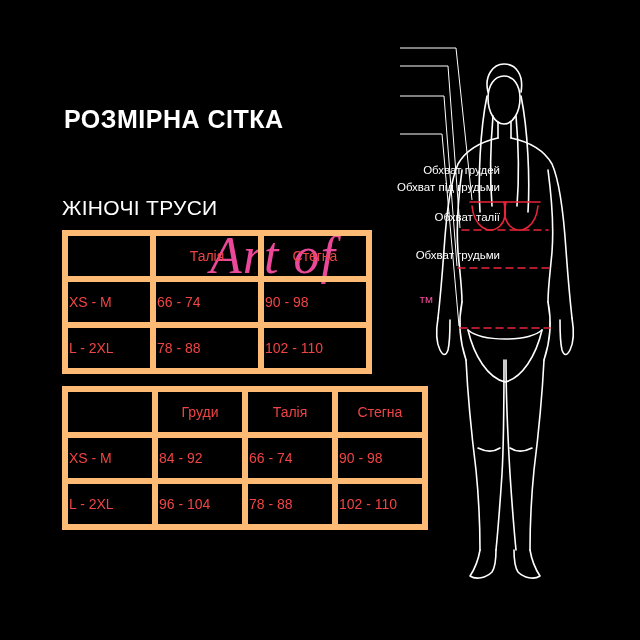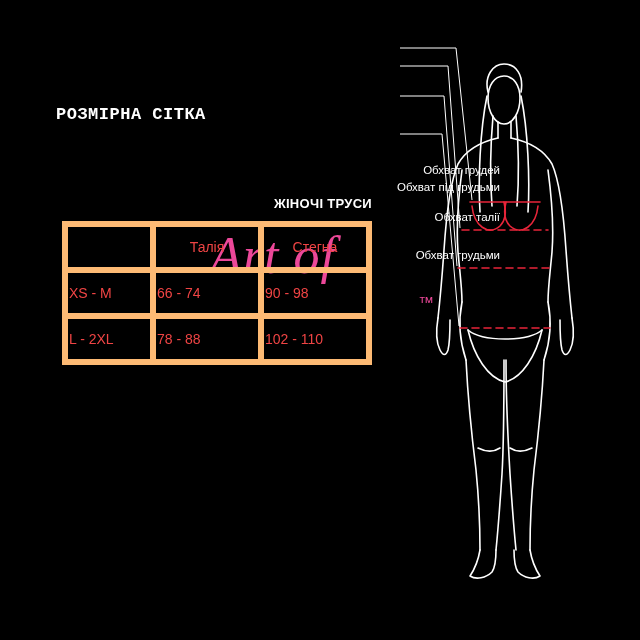--- a/index.html
+++ b/index.html
@@ -52,38 +52,37 @@
     position: absolute;
     left: 238px;
     top: 68px;
     font-size: 16px;
     font-family: "Liberation Sans", sans-serif;
     font-style: normal;
   }
   
   .main-title {
     position: absolute;
-    left: 56px;
+    left: 64px;
     top: 105px;
-    font-size: 17px;
+    font-size: 25px;
     font-weight: bold;
     letter-spacing: 0.5px;
-    font-family: Liberation Mono, monospace;
   }
   
   .table-block {
     position: absolute;
     left: 62px;
   }
   .table-block.first { top: 196px; }
   .table-block.second { top: 386px; }
   .table-caption {
-    text-align: right;
-    font-size: 13px;
-    font-weight: bold;
+    text-align: left;
+    font-size: 21px;
+    font-weight: normal;
     letter-spacing: 0.3px;
     margin-bottom: 10px;
   }
   table.size-table {
     border-collapse: collapse;
     font-size: 14px;
     background: transparent;
   }
   table.size-table td,
   table.size-table th {
@@ -153,20 +152,42 @@
       <tr>
         <td class="rowlabel">L - 2XL</td>
         <td>78 - 88</td>
         <td>102 - 110</td>
       </tr>
     </tbody>
       </table>
   </div>
 
   <div class="table-block second">
+    <table class="size-table t2">
+      <tbody>
+          <tr>
+        <th class="corner"></th>
+        <th>Груди</th>
+        <th>Талія</th>
+        <th>Стегна</th>
+      </tr>
+      <tr>
+        <td class="rowlabel">XS - M</td>
+        <td>84 - 92</td>
+        <td>66 - 74</td>
+        <td>90 - 98</td>
+      </tr>
+      <tr>
+        <td class="rowlabel">L - 2XL</td>
+        <td>96 - 104</td>
+        <td>78 - 88</td>
+        <td>102 - 110</td>
+      </tr>
+    </tbody>
+      </table>
   </div>
 
   <div class="callouts">
     <div class="callout c0">Обхват грудей</div>
     <div class="callout c1">Обхват під грудьми</div>
     <div class="callout c2">Обхват талії</div>
     <div class="callout c3">Обхват грудьми</div>
   </div>
 
   <div class="figure-area">

